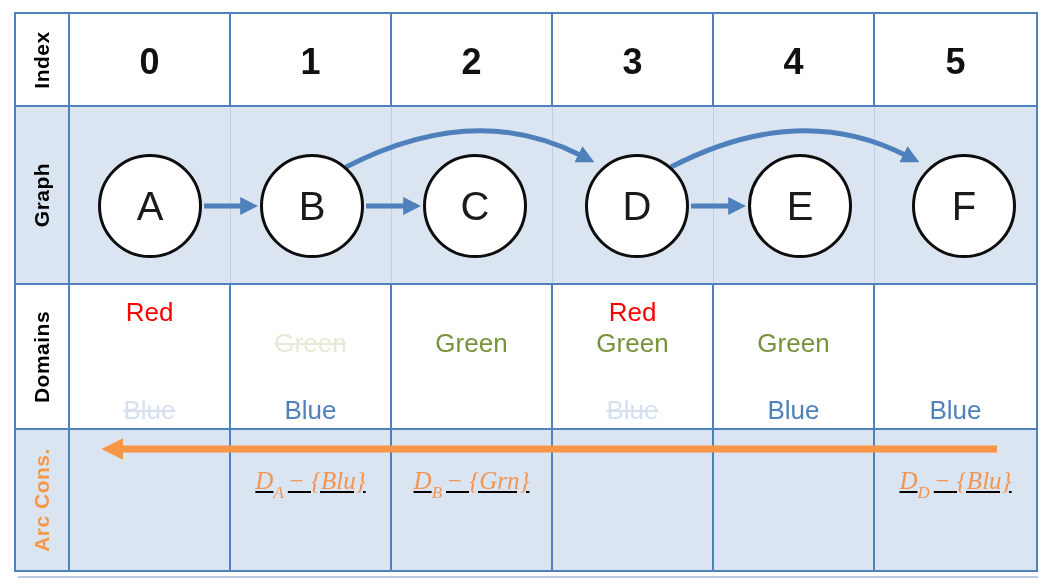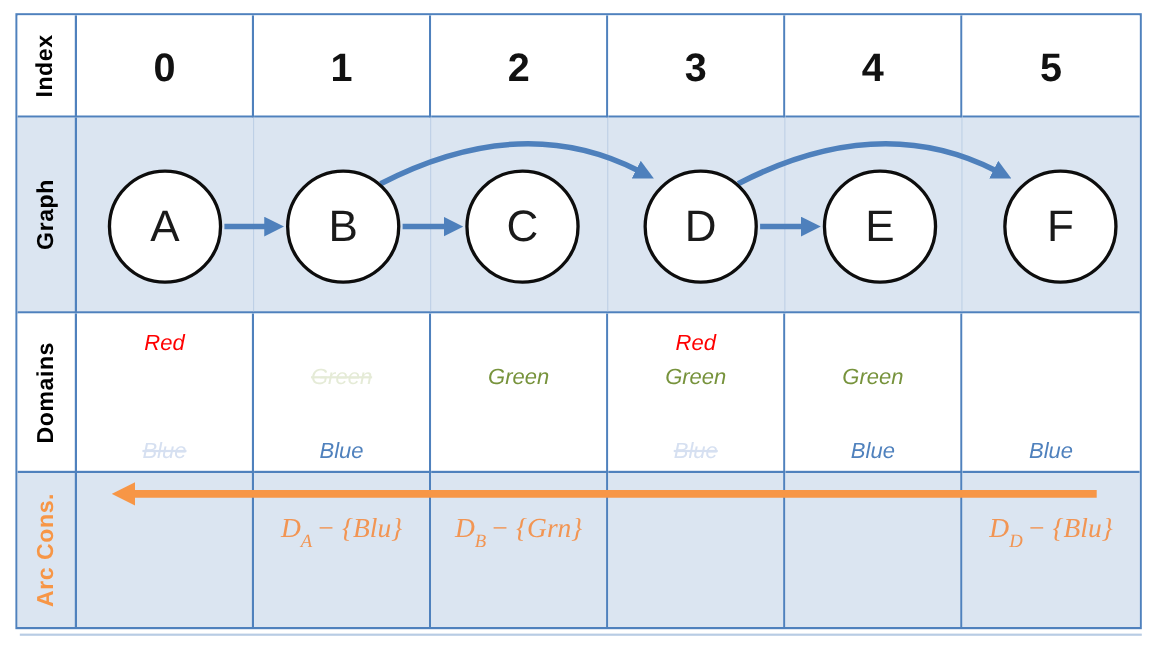--- a/index.html
+++ b/index.html
@@ -38,30 +38,30 @@
   .node{
     position:absolute;width:104px;height:104px;border-radius:50%;
     background:#ffffff;border:3px solid #0d0d0d;box-sizing:border-box;
     display:flex;align-items:center;justify-content:center;
     font-size:40px;color:#1a1a1a;
   }
   .edges{position:absolute;left:0;top:0;pointer-events:none;}
 
   
   .dcell{display:flex;flex-direction:column;align-items:center;padding-top:12px;}
-  .dline{height:31px;line-height:31px;font-size:20px;white-space:nowrap;font-style:italic;}
+  .dline{height:31px;line-height:31px;font-size:26px;white-space:nowrap;}
   .dline.red{color:#FF0000;}
   .dline.green{color:#77933C;}
   .dline.blue{color:#4F81BD;margin-top:36px;}
   .dline.struck{text-decoration:line-through;}
   .dline.green.struck{color:#E5EBD7;}
   .dline.blue.struck{color:#D6E0F1;}
 
   
-  .acell{display:flex;justify-content:center;align-items:flex-start;padding-top:37px;}
+  .acell{display:flex;justify-content:center;align-items:flex-start;padding-top:37px;text-decoration:underline;}
   .math{
     font-family:"Liberation Serif", serif;font-style:italic;
     color:#F29553;font-size:25px;white-space:nowrap;
   }
   .math sub{font-size:17px;font-style:italic;position:relative;bottom:-3px;}
   .math .rest{margin-left:4px;}
   .arc-overlay{position:absolute;left:54px;top:416px;width:966px;height:140px;pointer-events:none;}
 </style>
 </head>
 <body>

